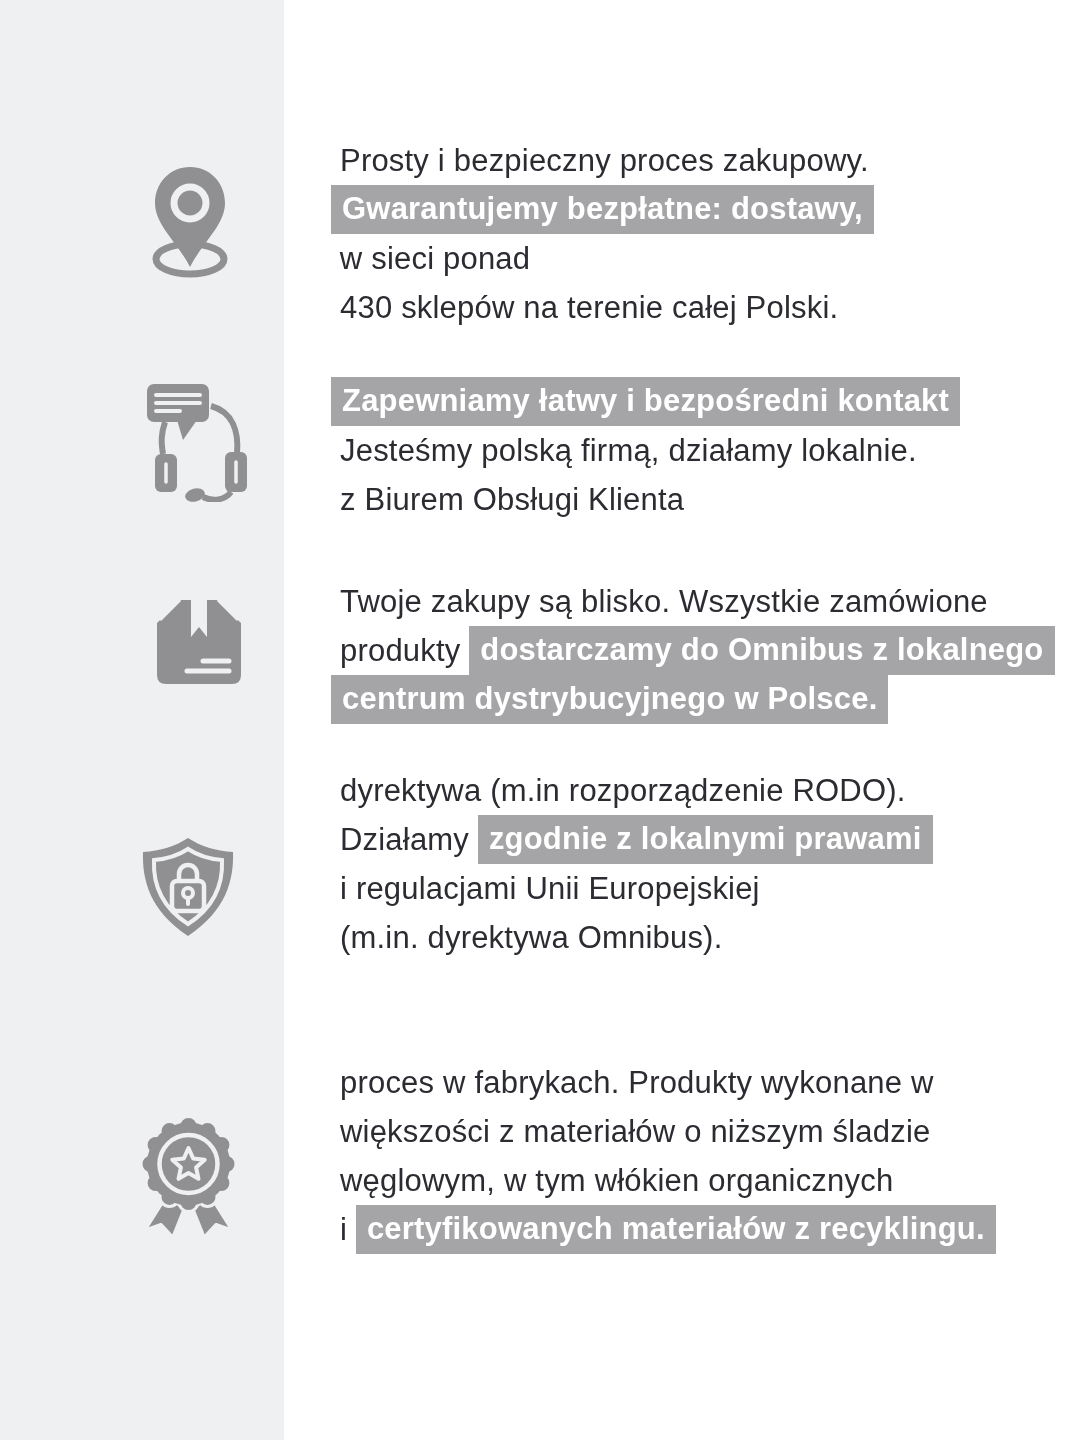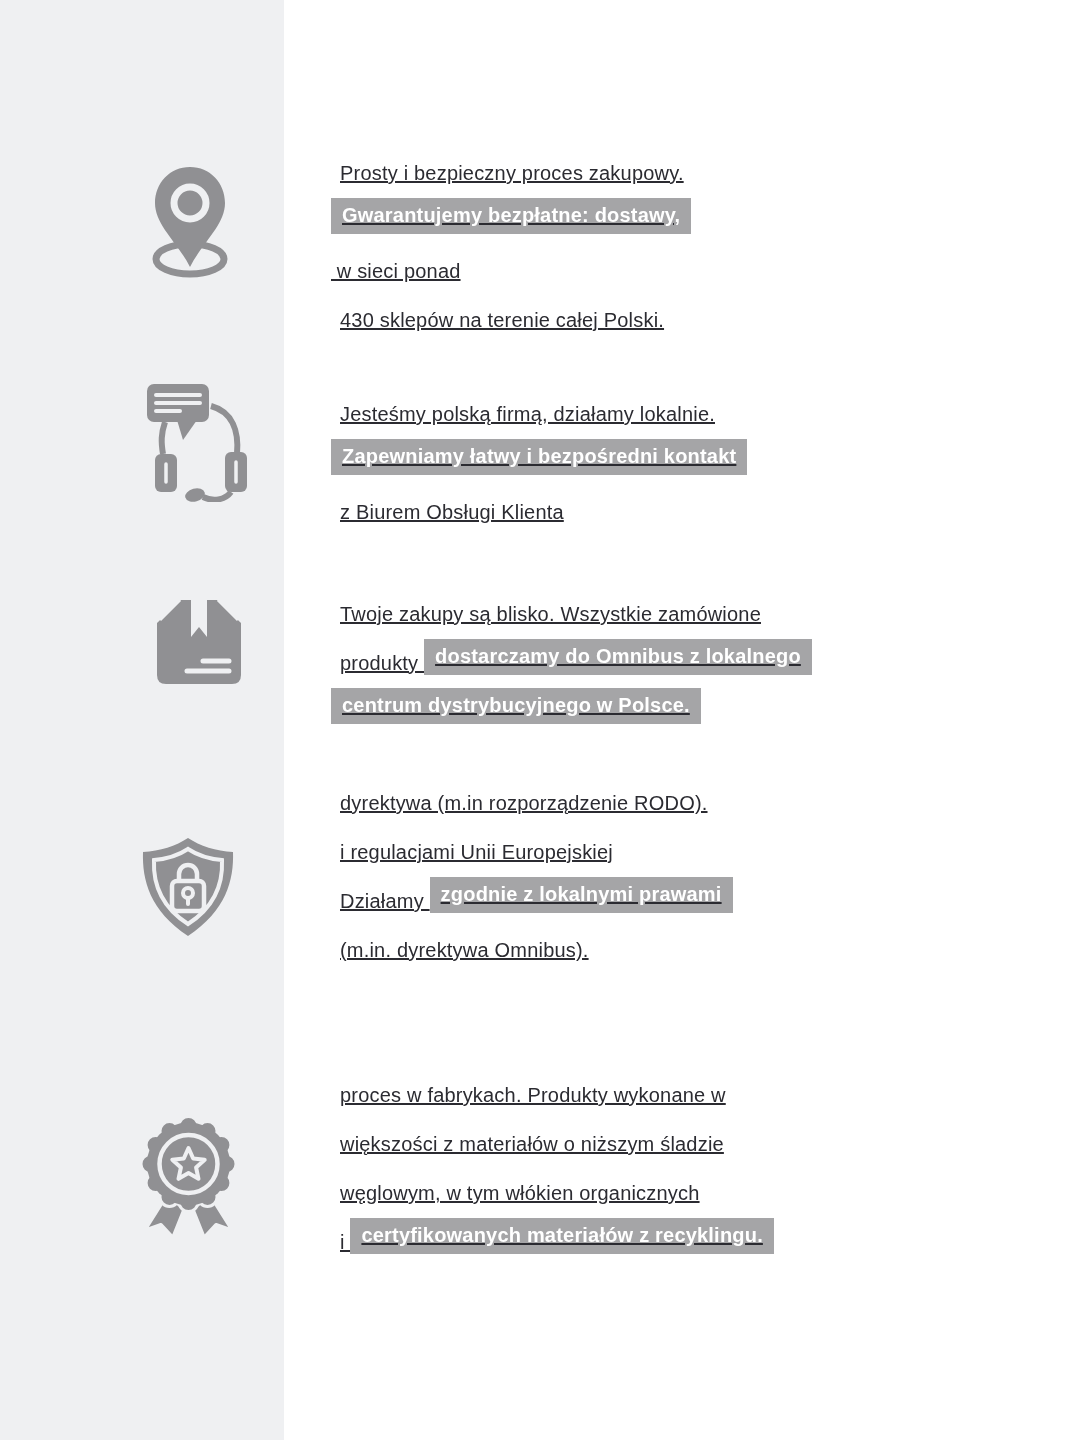--- a/index.html
+++ b/index.html
@@ -40,27 +40,26 @@
   .block { position: absolute; left: 0; }
   .block-1 { top: 136px; }
   .block-2 { top: 377px; }
   .block-3 { top: 577px; }
   .block-4 { top: 766px; }
   .block-5 { top: 1058px; }
 
   .line {
     height: 49px;
     display: flex;
-    align-items: flex-end;
+    align-items: center;
     white-space: pre;
     padding-left: 9px;
-    font-size: 20px;
+    font-size: 31px;
     letter-spacing: 0.2px;
     color: var(--body-text);
-    text-decoration: underline;
   }
   .line.hl-start { padding-left: 0; }
   .seg { white-space: pre; }
   .seg.hl {
     background: var(--hl-bg);
     color: var(--hl-text);
     font-weight: 700;
     padding: 6px 11px 7px 11px;
   }
 </style>
@@ -144,35 +143,35 @@
 <div class="content">
 
   <div class="block block-1">
     <div class="line"><span class="seg">Prosty i bezpieczny proces zakupowy.</span></div>
     <div class="line hl-start"><span class="seg hl">Gwarantujemy bezpłatne: dostawy,</span></div>
     <div class="line hl-start"><span class="seg"> w sieci ponad</span></div>
     <div class="line"><span class="seg">430 sklepów na terenie całej Polski.</span></div>
   </div>
 
   <div class="block block-2">
+    <div class="line hl-start"><span class="seg hl">Zapewniamy łatwy i bezpośredni kontakt</span></div>
     <div class="line"><span class="seg">Jesteśmy polską firmą, działamy lokalnie.</span></div>
-    <div class="line hl-start"><span class="seg hl">Zapewniamy łatwy i bezpośredni kontakt</span></div>
     <div class="line"><span class="seg">z Biurem Obsługi Klienta</span></div>
   </div>
 
   <div class="block block-3">
     <div class="line"><span class="seg">Twoje zakupy są blisko. Wszystkie zamówione</span></div>
     <div class="line"><span class="seg">produkty </span><span class="seg hl">dostarczamy do Omnibus z lokalnego</span></div>
     <div class="line hl-start"><span class="seg hl">centrum dystrybucyjnego w Polsce.</span></div>
   </div>
 
   <div class="block block-4">
     <div class="line"><span class="seg">dyrektywa (m.in rozporządzenie RODO).</span></div>
+    <div class="line"><span class="seg">Działamy </span><span class="seg hl">zgodnie z lokalnymi prawami</span></div>
     <div class="line"><span class="seg">i regulacjami Unii Europejskiej</span></div>
-    <div class="line"><span class="seg">Działamy </span><span class="seg hl">zgodnie z lokalnymi prawami</span></div>
     <div class="line"><span class="seg">(m.in. dyrektywa Omnibus).</span></div>
   </div>
 
   <div class="block block-5">
     <div class="line"><span class="seg">proces w fabrykach. Produkty wykonane w</span></div>
     <div class="line"><span class="seg">większości z materiałów o niższym śladzie</span></div>
     <div class="line"><span class="seg">węglowym, w tym włókien organicznych</span></div>
     <div class="line"><span class="seg">i </span><span class="seg hl">certyfikowanych materiałów z recyklingu.</span></div>
   </div>
 

